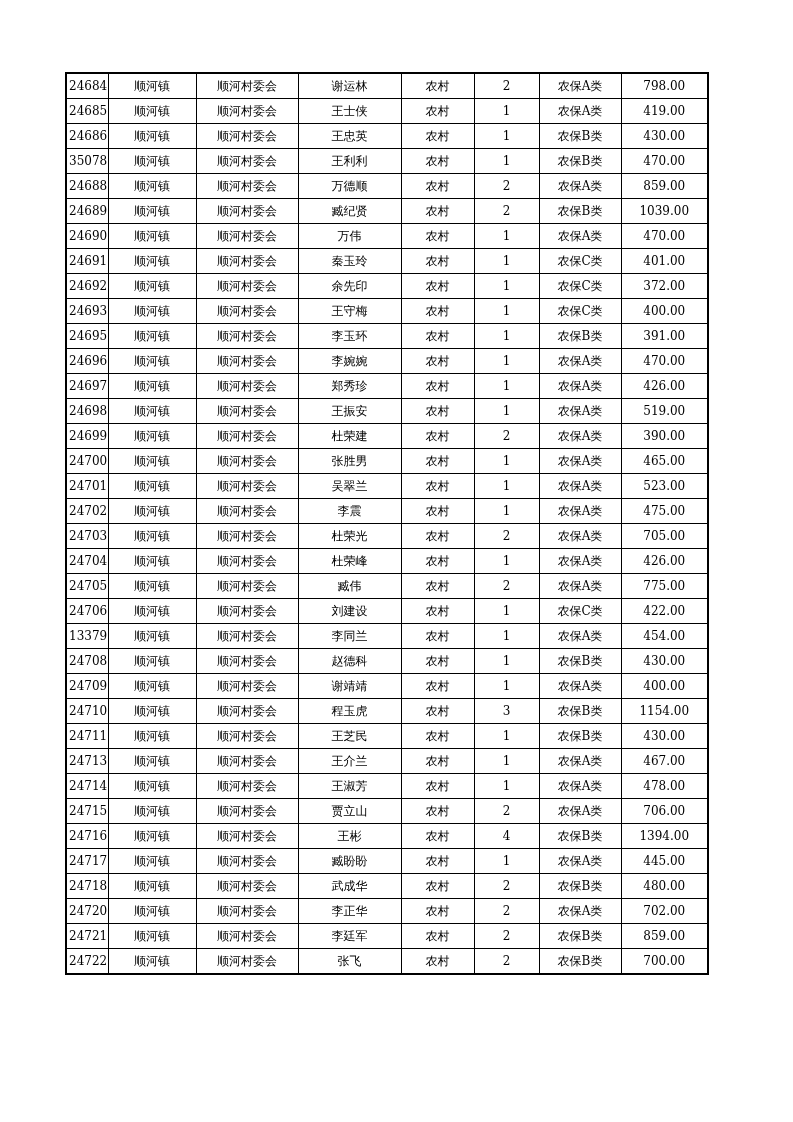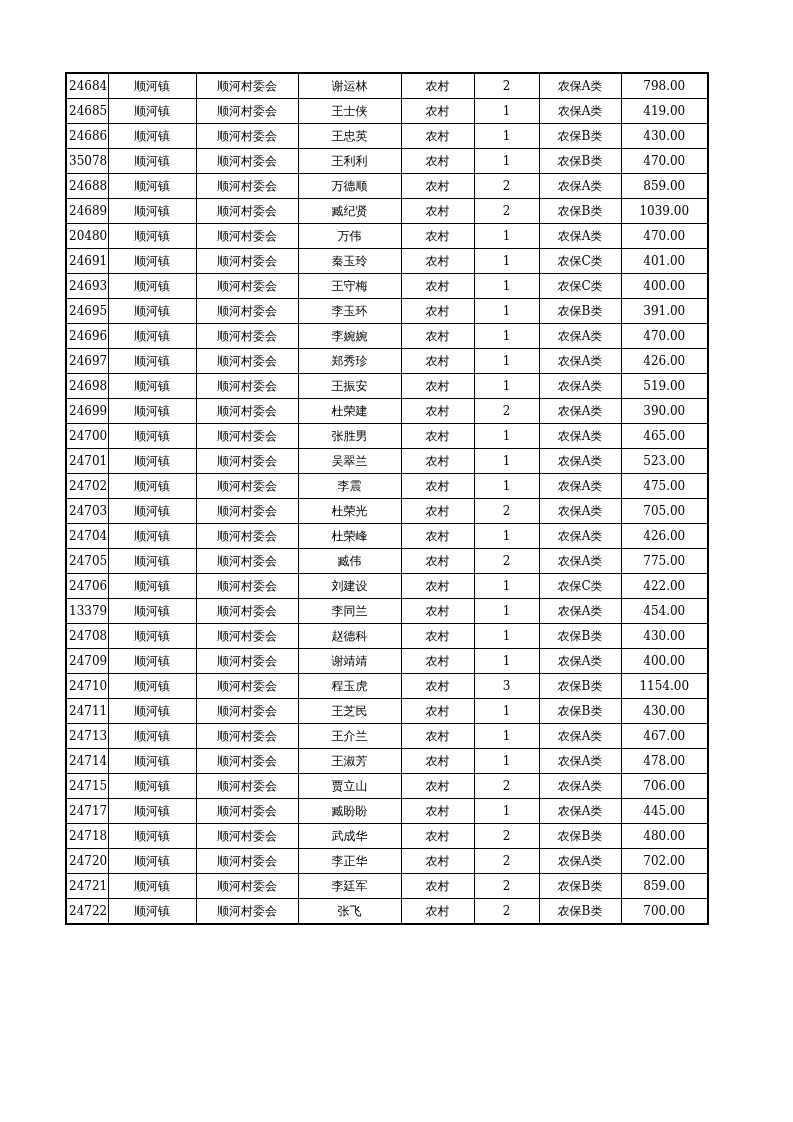--- a/index.html
+++ b/index.html
@@ -116,40 +116,50 @@
           <td>24689</td>
           <td>顺河镇</td>
           <td>顺河村委会</td>
           <td>臧纪贤</td>
           <td>农村</td>
           <td>2</td>
           <td>农保B类</td>
           <td>1039.00</td>
         </tr>
         <tr>
-          <td>20480</td>
+          <td>24690</td>
           <td>顺河镇</td>
           <td>顺河村委会</td>
           <td>万伟</td>
           <td>农村</td>
           <td>1</td>
           <td>农保A类</td>
           <td>470.00</td>
         </tr>
         <tr>
           <td>24691</td>
           <td>顺河镇</td>
           <td>顺河村委会</td>
           <td>秦玉玲</td>
           <td>农村</td>
           <td>1</td>
           <td>农保C类</td>
           <td>401.00</td>
         </tr>
         <tr>
+          <td>24692</td>
+          <td>顺河镇</td>
+          <td>顺河村委会</td>
+          <td>余先印</td>
+          <td>农村</td>
+          <td>1</td>
+          <td>农保C类</td>
+          <td>372.00</td>
+        </tr>
+        <tr>
           <td>24693</td>
           <td>顺河镇</td>
           <td>顺河村委会</td>
           <td>王守梅</td>
           <td>农村</td>
           <td>1</td>
           <td>农保C类</td>
           <td>400.00</td>
         </tr>
         <tr>
@@ -344,20 +354,30 @@
         </tr>
         <tr>
           <td>24715</td>
           <td>顺河镇</td>
           <td>顺河村委会</td>
           <td>贾立山</td>
           <td>农村</td>
           <td>2</td>
           <td>农保A类</td>
           <td>706.00</td>
+        </tr>
+        <tr>
+          <td>24716</td>
+          <td>顺河镇</td>
+          <td>顺河村委会</td>
+          <td>王彬</td>
+          <td>农村</td>
+          <td>4</td>
+          <td>农保B类</td>
+          <td>1394.00</td>
         </tr>
         <tr>
           <td>24717</td>
           <td>顺河镇</td>
           <td>顺河村委会</td>
           <td>臧盼盼</td>
           <td>农村</td>
           <td>1</td>
           <td>农保A类</td>
           <td>445.00</td>

